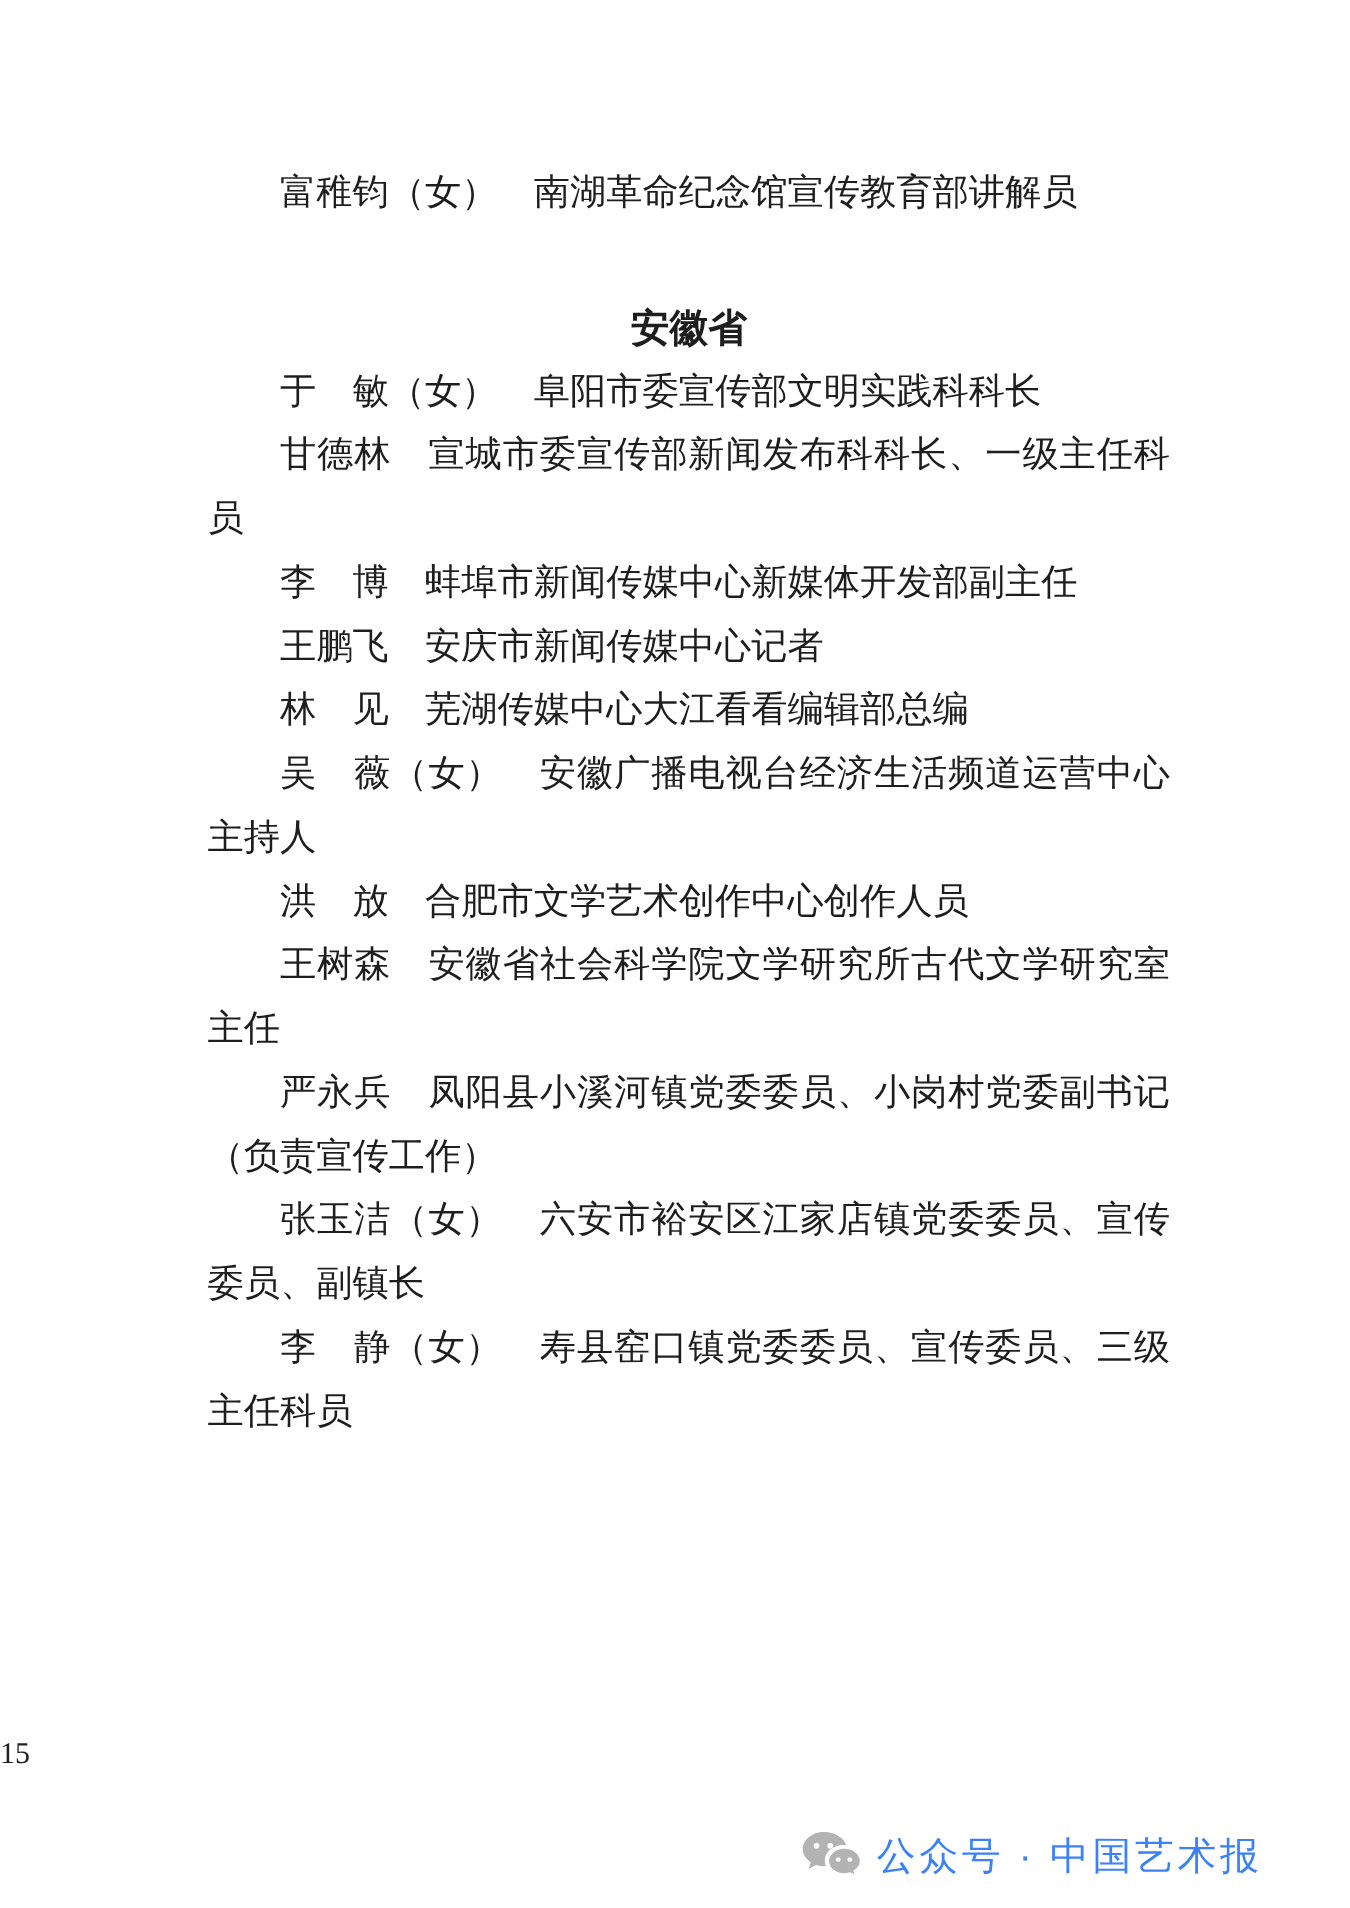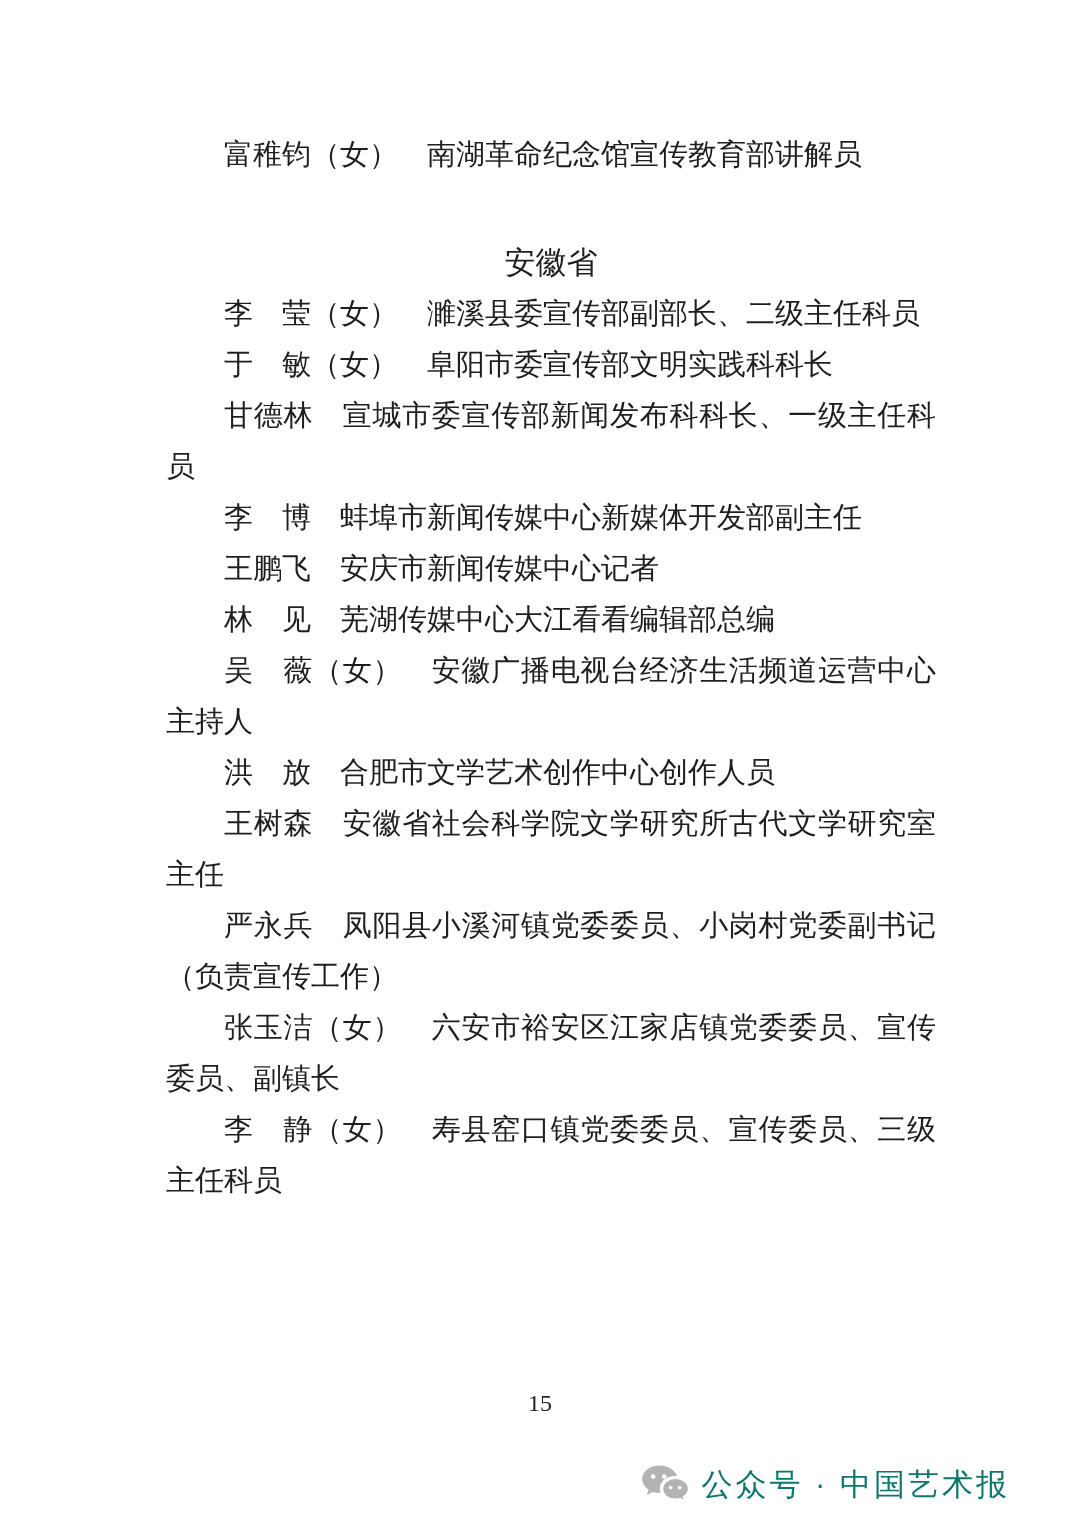--- a/index.html
+++ b/index.html
@@ -29,63 +29,61 @@
     margin: 0;
     text-indent: 2em;
   }
   .section-header {
     margin: 58px 0 0 0;
     height: 50px;
     line-height: 50px;
     text-align: center;
     text-indent: 0;
     font-size: 31px;
-    font-weight: normal;
+    font-weight: bold;
     color: #1e1e1e;
   }
   .page-number {
     position: absolute;
     top: 1390px;
     left: 0;
     width: 1080px;
-    text-align: center;
     font-family: "Liberation Serif", serif;
     font-size: 24px;
     color: #222222;
   }
   .watermark {
     position: absolute;
     top: 1462px;
     right: 30px;
     height: 46px;
     display: flex;
     align-items: center;
     gap: 12px;
-    color: #0f766e;
+    color: #3b82f6;
     font-size: 31px;
     letter-spacing: 3px;
     white-space: nowrap;
   }
   .wechat-icon {
     flex: 0 0 auto;
     display: block;
   }
 </style>
 </head>
 <body>
 
 <div class="page">
 
   <div class="body-text">
     <p class="entry">富稚钧（女）　南湖革命纪念馆宣传教育部讲解员</p>
 
     <h2 class="section-header">安徽省</h2>
 
     <div>
-        <p class="entry">李　莹（女）　濉溪县委宣传部副部长、二级主任科员</p>
         <p class="entry">于　敏（女）　阜阳市委宣传部文明实践科科长</p>
         <p class="entry">甘德林　宣城市委宣传部新闻发布科科长、一级主任科员</p>
         <p class="entry">李　博　蚌埠市新闻传媒中心新媒体开发部副主任</p>
         <p class="entry">王鹏飞　安庆市新闻传媒中心记者</p>
         <p class="entry">林　见　芜湖传媒中心大江看看编辑部总编</p>
         <p class="entry">吴　薇（女）　安徽广播电视台经济生活频道运营中心主持人</p>
         <p class="entry">洪　放　合肥市文学艺术创作中心创作人员</p>
         <p class="entry">王树森　安徽省社会科学院文学研究所古代文学研究室主任</p>
         <p class="entry">严永兵　凤阳县小溪河镇党委委员、小岗村党委副书记（负责宣传工作）</p>
         <p class="entry">张玉洁（女）　六安市裕安区江家店镇党委委员、宣传委员、副镇长</p>

